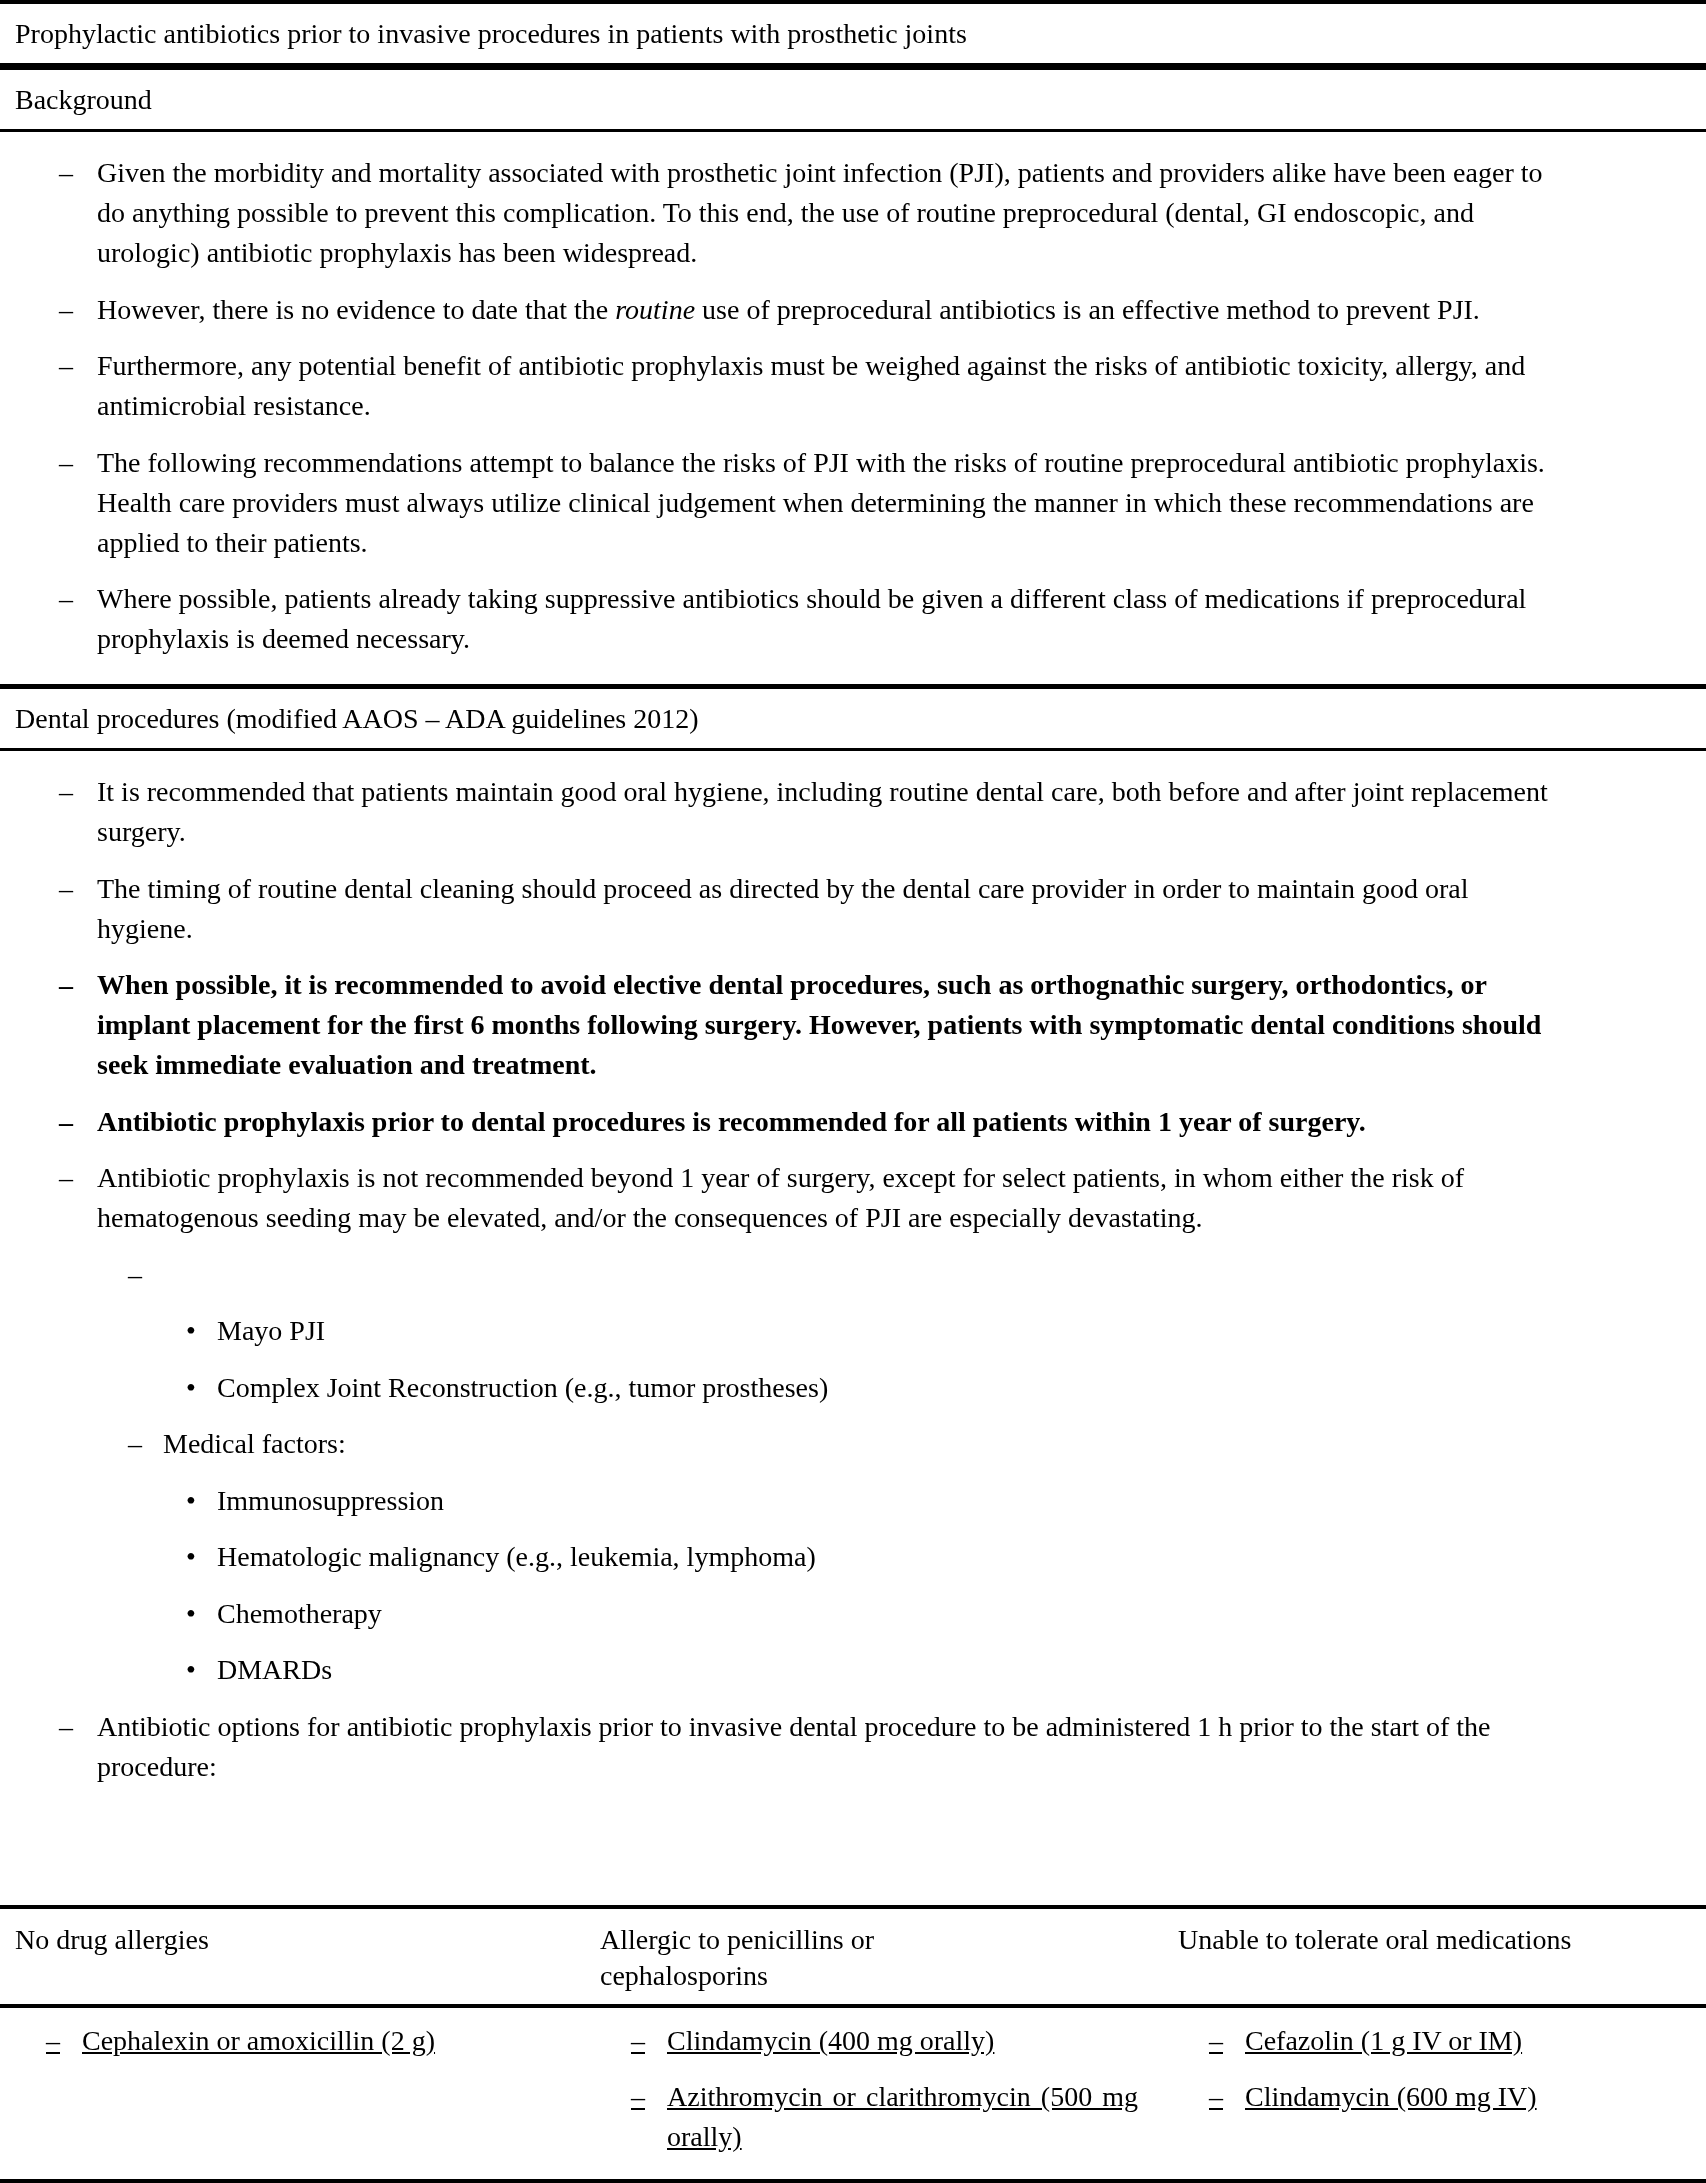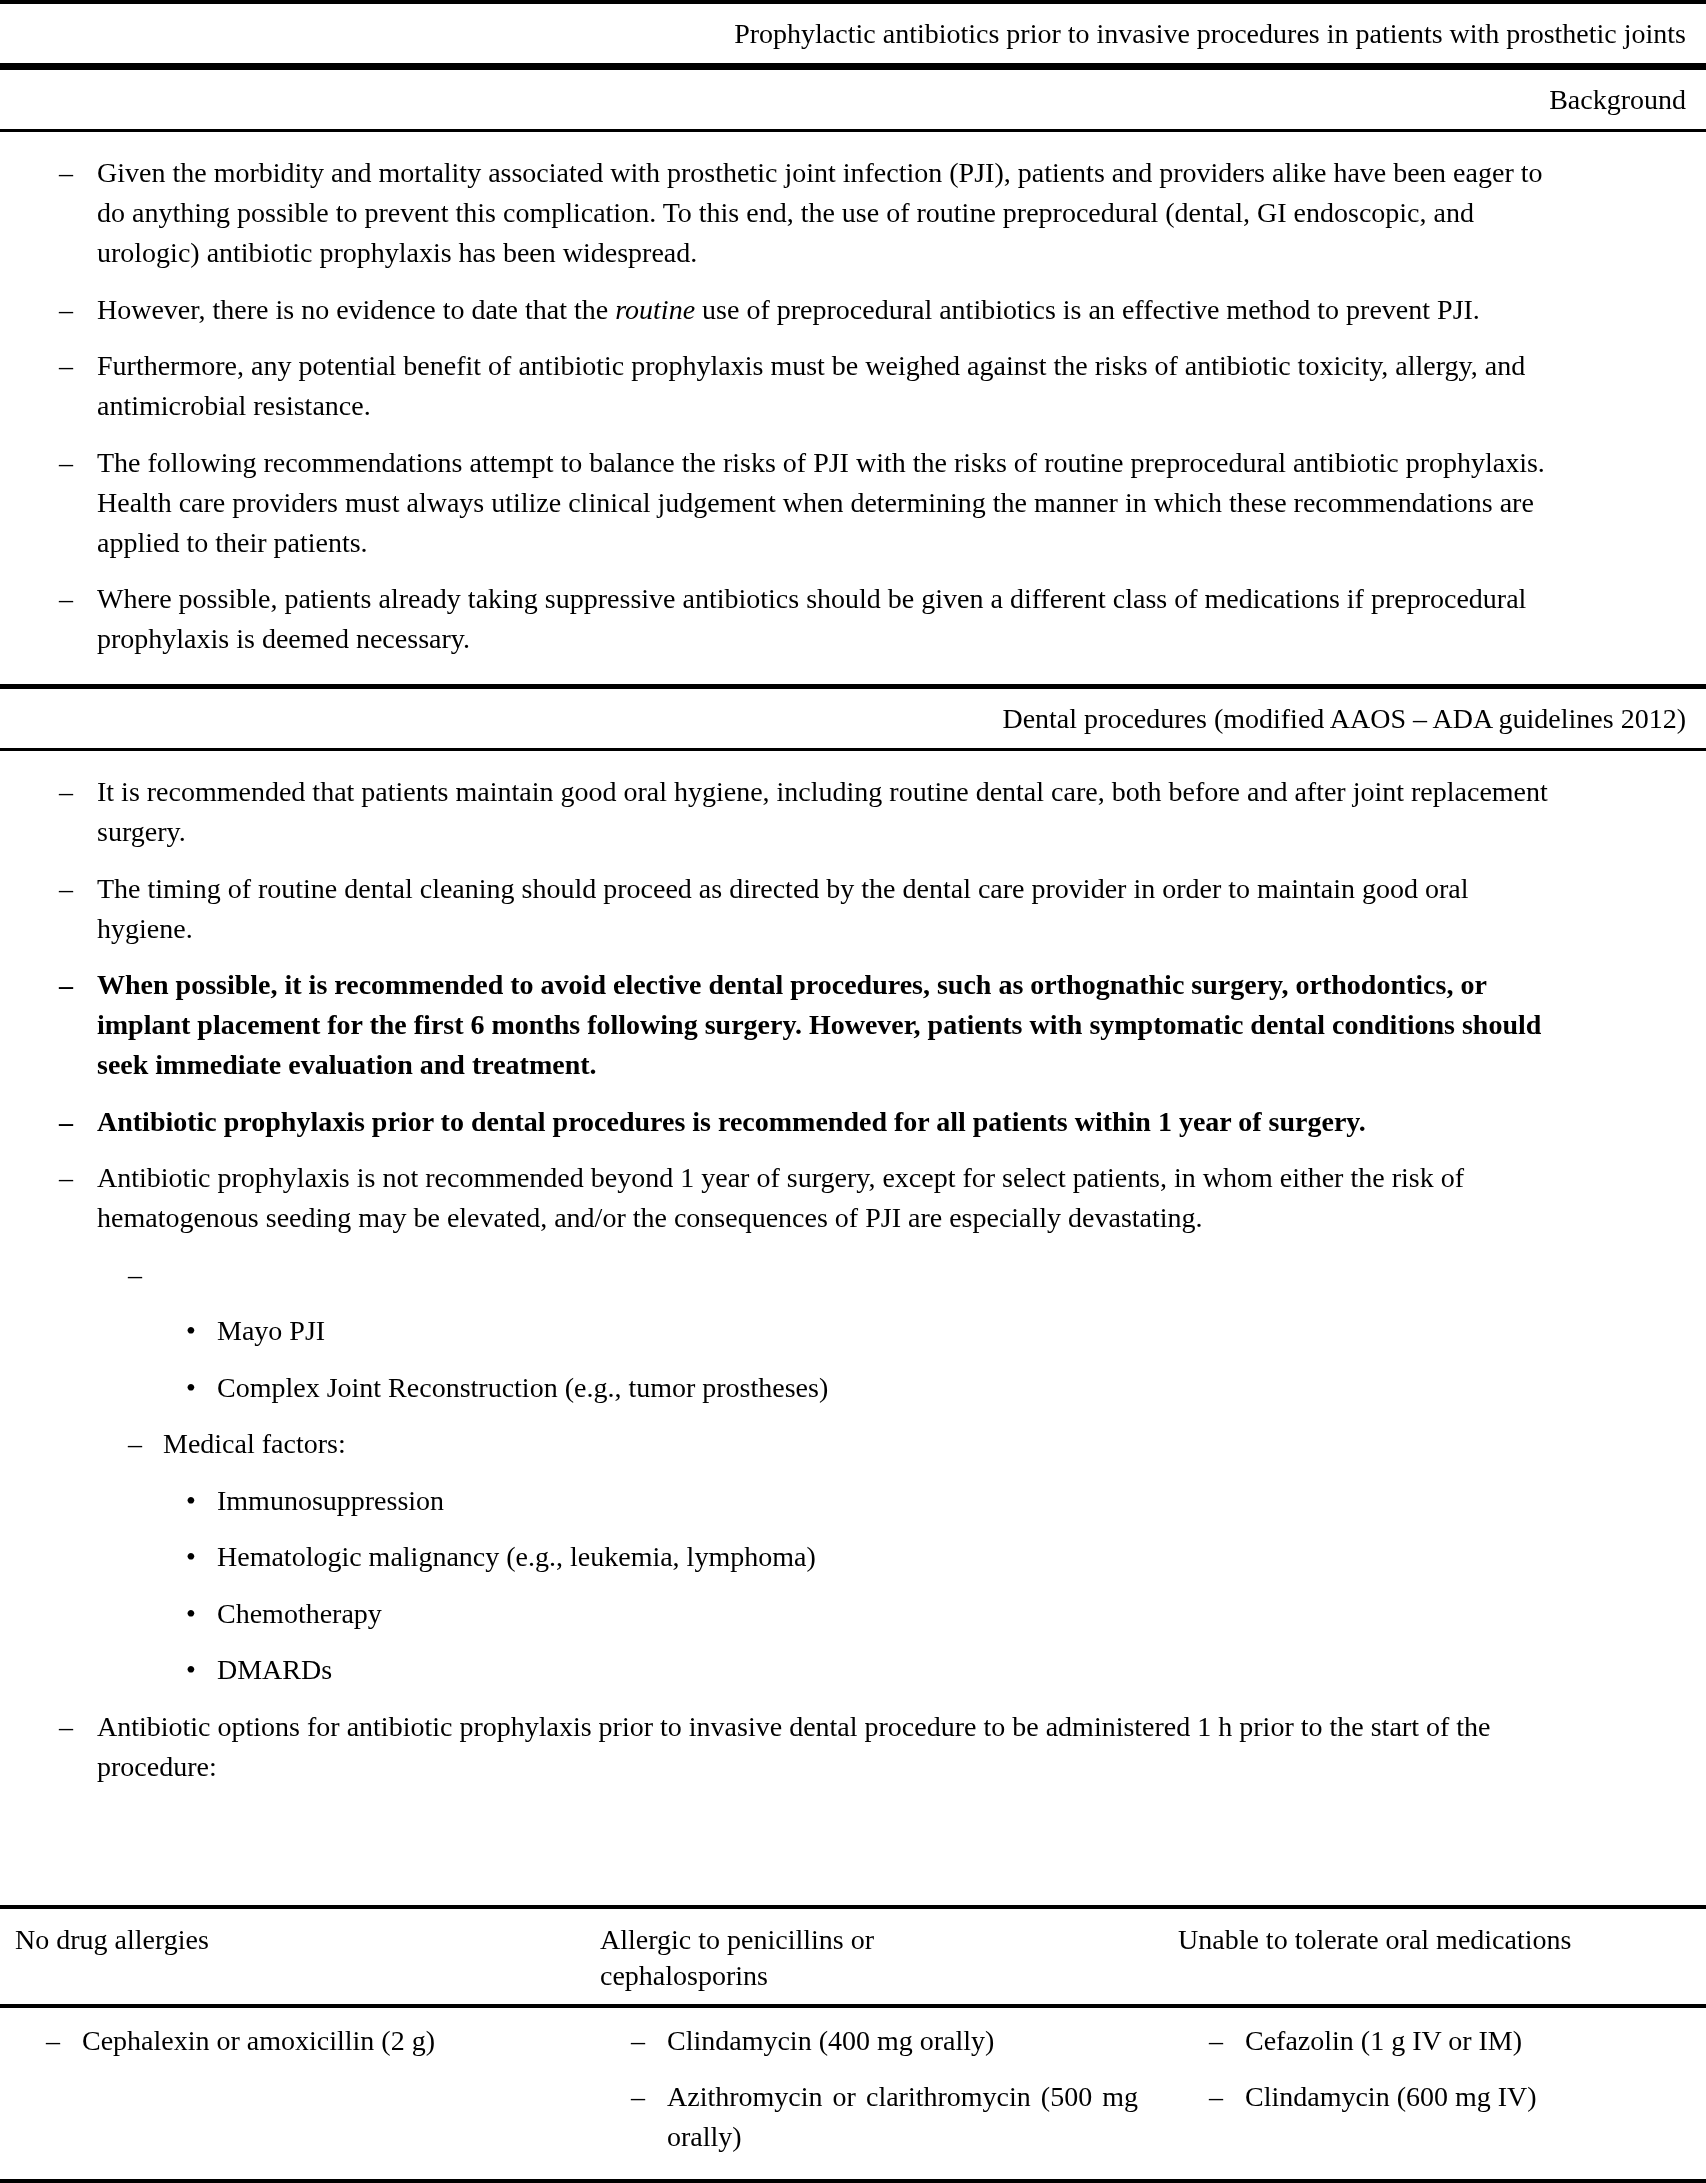--- a/index.html
+++ b/index.html
@@ -16,40 +16,39 @@
   }
   .rule { height: 4.1px; background: #000000; }
   .rule-thin { height: 3.3px; background: #000000; }
 
   
   .band {
     padding: 10px 20px 9px 15px;
     line-height: 40px;
     white-space: nowrap;
     overflow: hidden;
-    text-align: right;
   }
 
   
   .sec { padding: 21.5px 0 25px 0; }
   .sec > .li + .li { margin-top: 16.5px; }
   .li { display: flex; line-height: 40px; padding-right: 144px; box-sizing: border-box; }
   .li .tx { flex: 1 1 auto; }
   .li .mk { flex: 0 0 auto; }
   .l1 { padding-left: 59px; }
   .l1 > .mk { width: 38px; }
   .l2 { padding-left: 128px; }
   .l2 > .mk { width: 35px; }
   .l3 { padding-left: 186px; }
   .l3 > .mk { width: 31px; }
   .bold { font-weight: 700; }
   .it { font-style: italic; }
 
   
-  .tblock { position: absolute; left: 0; right: 0; bottom: 0; }
+  .tblock { position: absolute; left: 0; right: 0; bottom: 0; text-decoration: underline; }
   .tgrid { display: grid; grid-template-columns: 585px 578px 543px; }
   .thead { padding: 12.4px 0 10.7px 0; line-height: 36px; }
   .th { padding-left: 15px; box-sizing: border-box; }
   .th .wrap { display: inline-block; max-width: 396px; vertical-align: top; }
   .tbody { padding: 13.2px 0 21.5px 0; }
   .cell { box-sizing: border-box; padding-right: 25px; }
   .cell .li { padding-left: 46px; padding-right: 0; }
   .cell .li + .li { margin-top: 16.5px; }
   .cell .mk { width: 36px; }
   .justify .tx { text-align: justify; }

